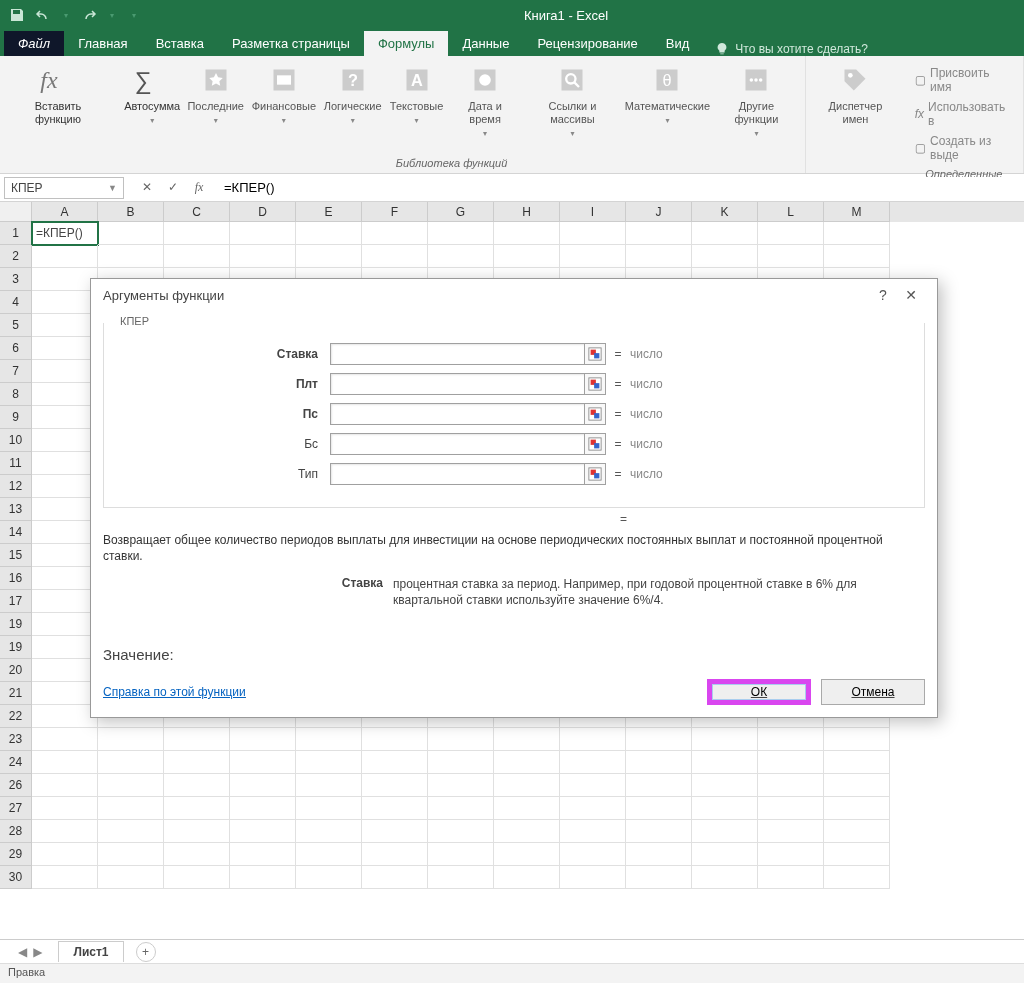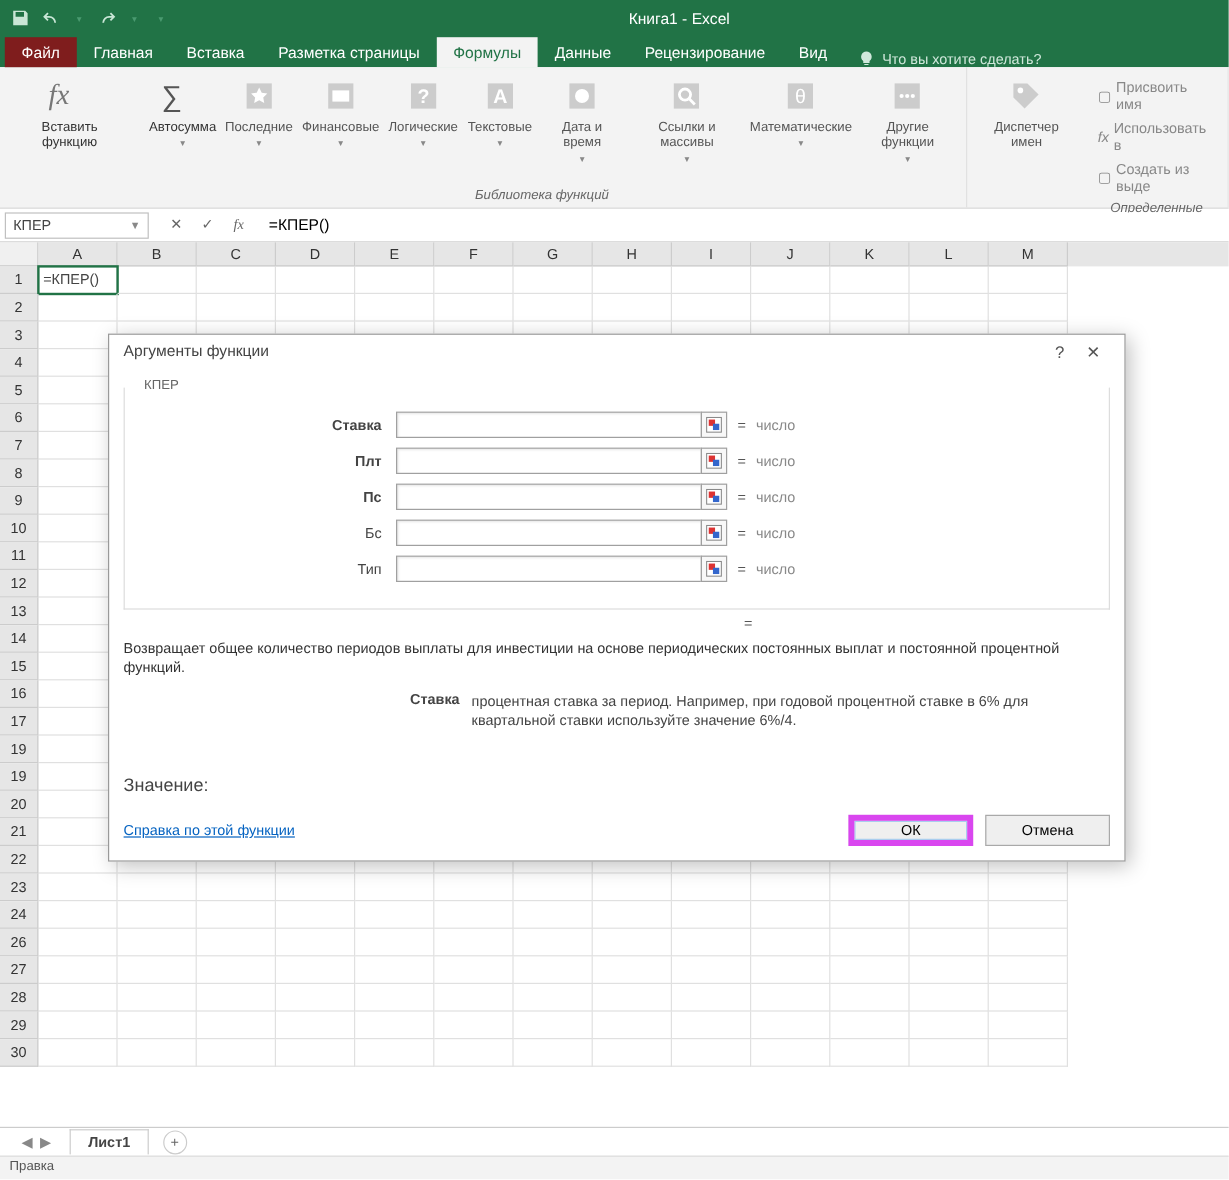--- a/index.html
+++ b/index.html
@@ -9,21 +9,21 @@
 .titlebar { height: 30px; background: #217346; display: flex; align-items: center; color: #fff; }
 .qat { display: flex; align-items: center; padding: 0 8px; gap: 8px; }
 .qat-icon { width: 18px; height: 18px; display: inline-flex; align-items: center; justify-content: center; color: #c9e6d6; }
 .qat-sep { color: #4a9a70; font-size: 8px; margin: 0 4px; }
 .title-text { flex: 1; text-align: center; font-size: 13px; color: #fff; }
 
 
 .tabs { height: 26px; background: #217346; display: flex; align-items: flex-end; padding-left: 4px; }
 .tab { padding: 5px 14px; color: #fff; font-size: 13px; cursor: pointer; }
 .tab.active { background: #f3f3f3; color: #217346; }
-.tab.file { background: #7f1d1d; }
+.tab.file { background: #0f172a; font-style: italic; }
 .tellme { color: #d0e8db; display: flex; align-items: center; gap: 6px; padding: 0 12px; }
 .bulb { width: 14px; height: 14px; }
 
 
 .ribbon { height: 118px; background: #f3f3f3; border-bottom: 1px solid #d4d4d4; display: flex; }
 .group { border-right: 1px solid #e1e1e1; padding: 4px 6px 2px 6px; display: flex; flex-direction: column; justify-content: space-between; }
 .group-controls { display: flex; gap: 2px; }
 .rbtn { display: flex; flex-direction: column; align-items: center; justify-content: flex-start; padding: 4px 6px; min-width: 50px; color: #666; font-size: 11px; text-align: center; line-height: 13px; gap: 4px; }
 .rbtn-icon { width: 32px; height: 32px; display: flex; align-items: center; justify-content: center; font-size: 24px; color: #a0a0a0; }
 .rbtn-label { color: #555; }
@@ -56,41 +56,41 @@
 
 .sheet-tabs { position: absolute; bottom: 20px; left: 0; right: 0; height: 24px; background: #fff; border-top: 1px solid #ccc; display: flex; align-items: center; padding-left: 8px; gap: 6px; }
 .nav-arrows { display: flex; gap: 6px; color: #888; padding: 0 10px; }
 .sheet-tab { padding: 3px 14px; border: 1px solid #ccc; border-bottom: none; background: #fff; font-size: 12px; font-weight: bold; }
 .add-sheet { width: 20px; height: 20px; border: 1px solid #ccc; border-radius: 50%; display: flex; align-items: center; justify-content: center; color: #666; margin-left: 6px; }
 
 .statusbar { position: absolute; bottom: 0; left: 0; right: 0; height: 20px; background: #f3f3f3; border-top: 1px solid #ddd; font-size: 11px; padding: 2px 8px; color: #555; }
 
 
 .dialog { position: absolute; left: 90px; top: 278px; width: 848px; background: #fff; border: 1px solid #999; box-shadow: 4px 4px 16px rgba(0,0,0,0.25); }
-.dlg-title { height: 32px; display: flex; align-items: flex-start; padding: 6px 12px; font-size: 13px; }
+.dlg-title { height: 32px; display: flex; align-items: center; padding: 16px 12px; font-size: 13px; }
 .dlg-title .t { flex: 1; }
 .dlg-title .help, .dlg-title .close { width: 28px; text-align: center; font-size: 14px; color: #555; cursor: pointer; }
 .dlg-body { padding: 4px 12px 12px 12px; }
 .func-group { border: 1px solid #ddd; border-top: none; position: relative; margin-top: 8px; padding: 20px 16px 14px 16px; }
 .func-group .legend { position: absolute; top: -8px; left: 10px; background: #fff; padding: 0 6px; font-size: 11px; color: #666; }
 .arg-row { display: flex; align-items: center; margin-bottom: 8px; }
 .arg-label { width: 210px; text-align: right; padding-right: 12px; font-size: 12px; }
 .arg-label.bold { font-weight: bold; }
 .arg-input { width: 255px; height: 22px; border: 1px solid #a0a0a0; box-shadow: inset 1px 1px 2px rgba(0,0,0,0.1); padding: 0 4px; }
 .arg-ref { width: 22px; height: 22px; border: 1px solid #a0a0a0; margin-left: -1px; display: flex; align-items: center; justify-content: center; background: #f8f8f8; }
 .arg-ref svg { width: 14px; height: 14px; }
 .arg-eq { width: 24px; text-align: center; color: #555; }
 .arg-type { color: #888; font-size: 12px; }
 .dlg-eq { text-align: left; padding-left: 517px; color: #555; margin: 4px 0 6px 0; }
 .dlg-desc { font-size: 12px; line-height: 16px; color: #333; margin-bottom: 12px; }
 .arg-help { display: flex; font-size: 12px; margin-bottom: 18px; }
 .arg-help .n { width: 290px; text-align: right; padding-right: 10px; font-weight: bold; }
 .arg-help .d { flex: 1; line-height: 16px; }
 .dlg-val { font-size: 15px; margin: 8px 0 16px 0; }
-.dlg-footer { display: flex; align-items: center; padding: 0 12px 12px 12px; }
+.dlg-footer { display: flex; align-items: center; padding: 0 12px 12px 12px; text-decoration: underline; }
 .help-link { color: #0563c1; text-decoration: underline; font-size: 12px; cursor: pointer; }
 .dlg-btns { margin-left: auto; display: flex; gap: 10px; }
 .dlg-btn { width: 104px; height: 26px; border: 1px solid #a9a9a9; background: #efefef; font-size: 12px; cursor: pointer; }
 .dlg-btn.primary { border: 5px solid #d946ef; box-shadow: inset 0 0 0 1px #a9cdee; }
 
 .dd-caret { font-size: 8px; color: #888; }
 </style>
 </head>
 <body>
 
@@ -847,21 +847,21 @@
                 <rect x="3" y="3" width="6" height="6" fill="#d33"></rect>
                 <rect x="7" y="7" width="6" height="6" fill="#36c"></rect>
               </svg>
             </div>
             <div class="arg-eq">=</div>
             <div class="arg-type">число</div>
           </div>
         </div>
     </div>
     <div class="dlg-eq">=</div>
-    <div class="dlg-desc">Возвращает общее количество периодов выплаты для инвестиции на основе периодических постоянных выплат и постоянной процентной функций.</div>
+    <div class="dlg-desc">Возвращает общее количество периодов выплаты для инвестиции на основе периодических постоянных выплат и постоянной процентной ставки.</div>
     <div class="arg-help">
       <div class="n">Ставка</div>
       <div class="d">процентная ставка за период. Например, при годовой процентной ставке в 6% для квартальной ставки используйте значение 6%/4.</div>
     </div>
   </div>
   <div class="dlg-val" style="padding:0 12px;">
     <span>Значение:</span>
   </div>
   <div class="dlg-footer">
     <a class="help-link">Справка по этой функции</a>

